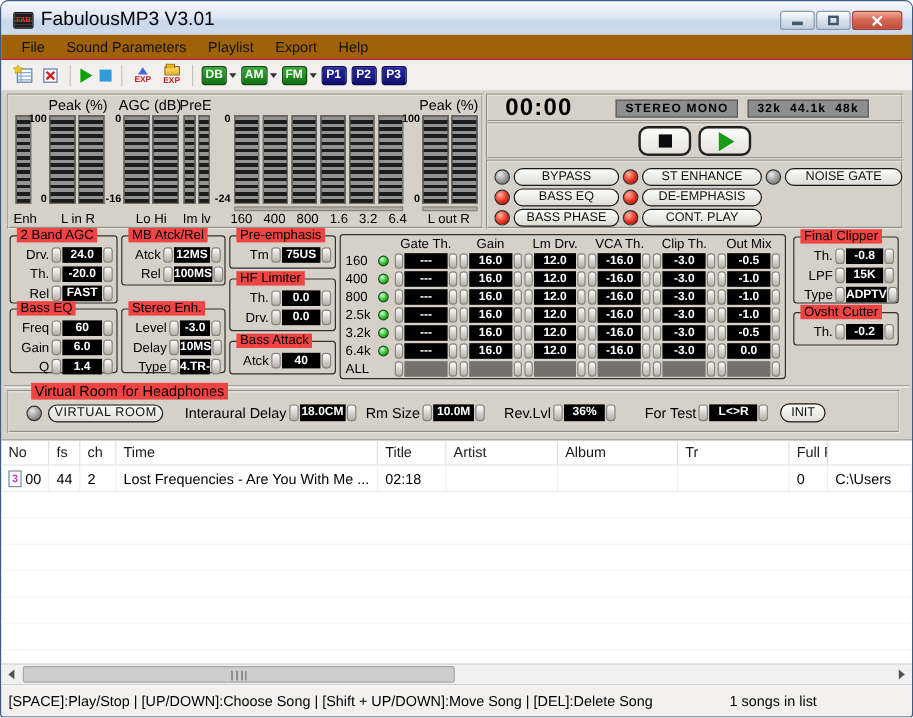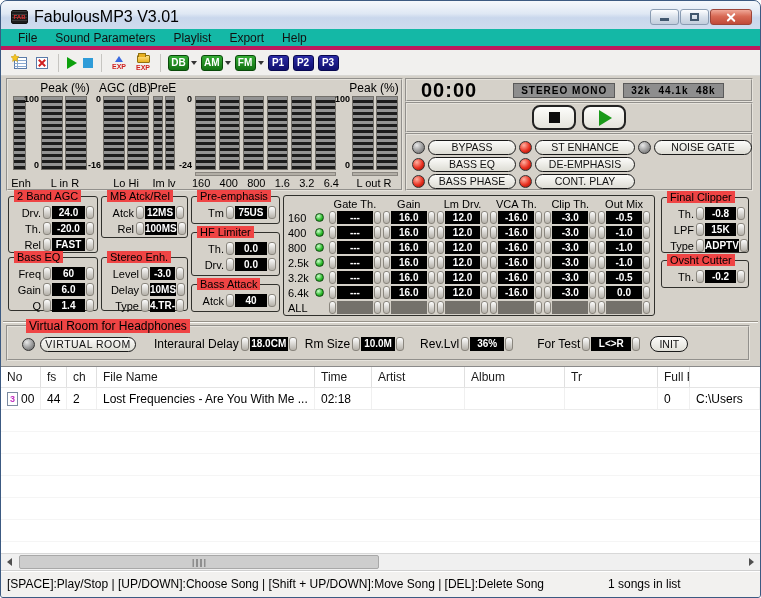--- a/index.html
+++ b/index.html
@@ -18,21 +18,21 @@
     background:linear-gradient(180deg,#fdfeff,#d9e1eb 50%,#c3cedd);padding:0;cursor:default;}
   .wbtn.min,.wbtn.max{width:29px;}
   .wbtn.close{width:42px;border-color:#9c4438;background:linear-gradient(180deg,#f0a898,#d86a55 45%,#c04a38);}
   .glyph-min{width:9px;height:3px;background:#41576e;margin-top:6px;}
   .glyph-max{width:9px;height:8px;border:2px solid #41576e;}
   .glyph-x{position:relative;width:10px;height:10px;}
   .glyph-x::before,.glyph-x::after{content:"";position:absolute;left:4px;top:0;width:2.4px;height:11px;background:#fff;border-radius:1px;}
   .glyph-x::before{transform:rotate(45deg);}
   .glyph-x::after{transform:rotate(-45deg);}
   
-  .menubar{height:21px;flex:0 0 21px;background:#14b8a6;display:flex;align-items:center;padding-left:8px;border-bottom:4px solid #be185d;}
+  .menubar{height:21px;flex:0 0 21px;background:#a16207;display:flex;align-items:center;padding-left:8px;border-bottom:1px solid #be185d;}
   .menu-item{font-size:12px;color:#111;padding:2px 9px;}
   
   .toolbar{height:26px;flex:0 0 26px;background:#f1f0ee;display:flex;align-items:center;padding-left:8px;gap:4px;border-bottom:1px solid #d8d7d3;}
   .tsep{width:1px;height:18px;background:#c6c5c1;margin:0 3px;}
   .tbtn-flat{display:flex;align-items:center;justify-content:center;padding:1px;background:none;border:none;}
   .play-glyph{width:0;height:0;border-left:10px solid #0ca00c;border-top:6px solid transparent;border-bottom:6px solid transparent;}
   .stop-glyph-tb{width:10px;height:10px;background:#2f9cd8;}
   .expbtn{display:flex;flex-direction:column;align-items:center;justify-content:center;background:none;border:none;padding:0;width:20px;}
   .exp-arrow{width:0;height:0;border-left:4px solid transparent;border-right:4px solid transparent;border-bottom:6px solid #3a6ae0;margin-bottom:1px;}
   .folder{width:13px;height:8px;background:linear-gradient(180deg,#ffe080,#e8b020);border:1px solid #907010;border-radius:1px;position:relative;margin-bottom:1px;}
@@ -660,22 +660,22 @@
         <button class="init">INIT</button>
       </div>
     </div>
   </div>
 
   <div class="playlist">
     <div class="phead">
       <span>No</span>
       <span>fs</span>
       <span>ch</span>
-      <span>File Name</span>
       <span>Time</span>
+      <span>Title</span>
       <span>Artist</span>
       <span>Album</span>
       <span>Tr</span>
       <span>Full Path</span>
     </div>
     <div class="prow">
       <span class="cell no-cell">
           <span class="file-icon">3</span>
           <span>00</span>
         </span>

